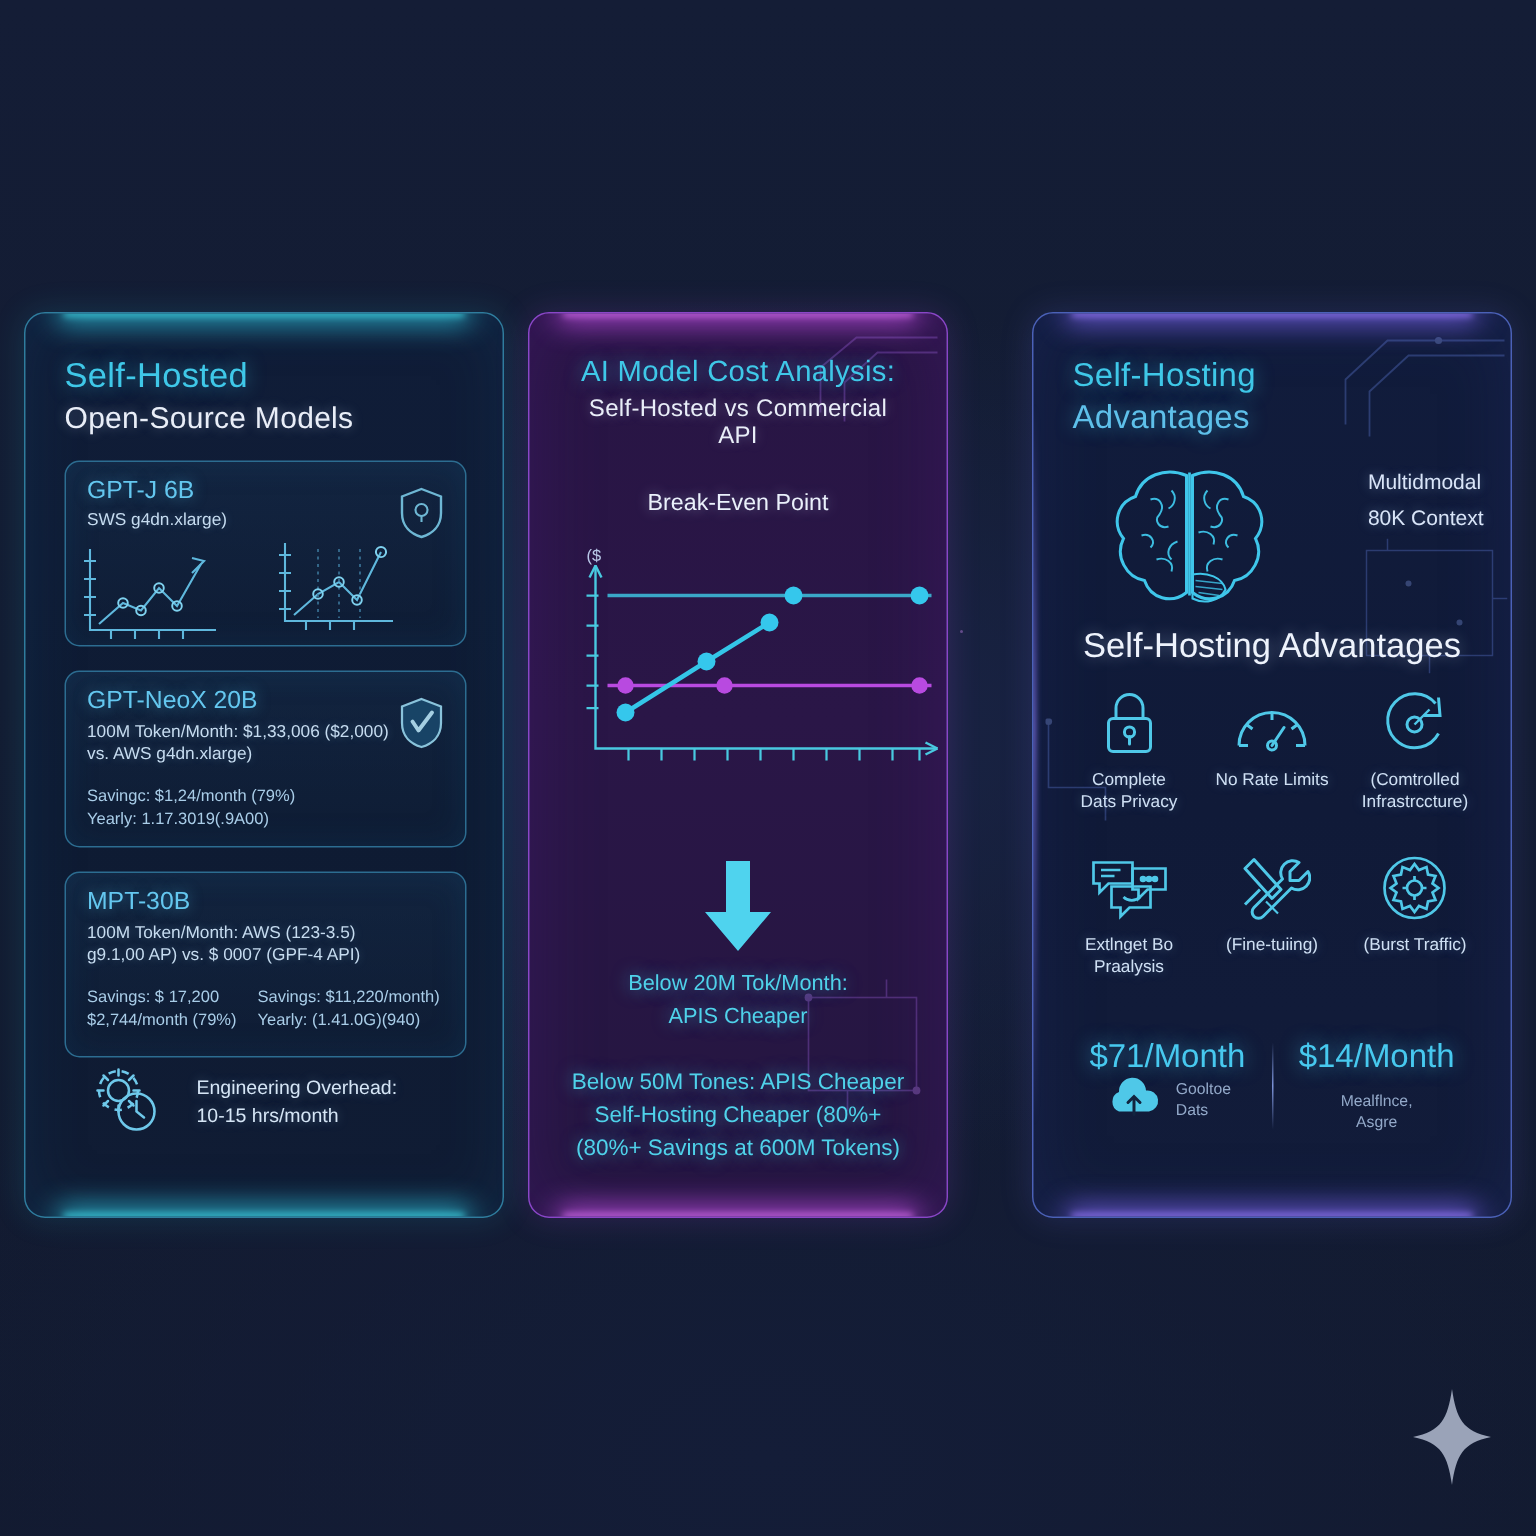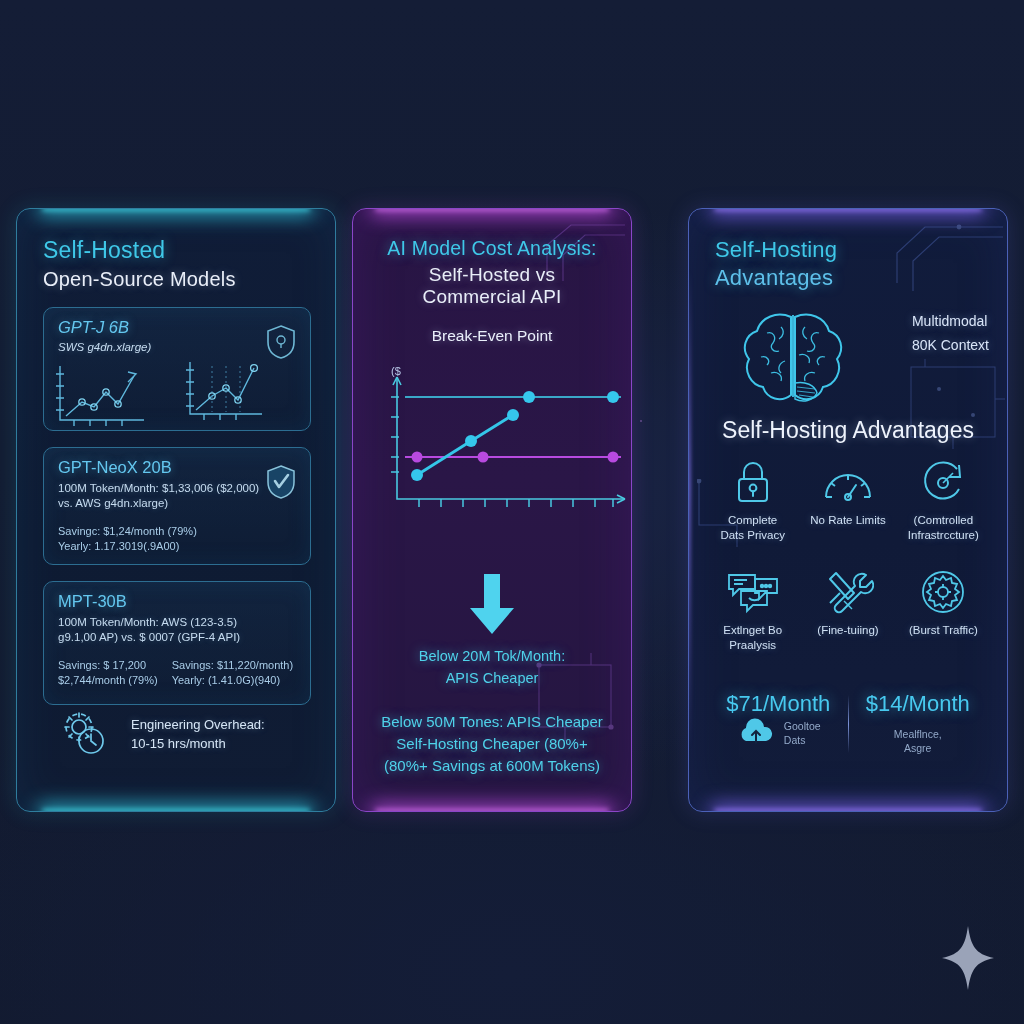--- a/index.html
+++ b/index.html
@@ -68,21 +68,21 @@
   
   .title-cyan {
     color:#3fc8e8; font-size:23px; font-weight:400; letter-spacing:.2px;
     text-shadow:0 0 12px rgba(60,200,235,.55);
   }
   .title-white {
     color:#e9eef8; font-size:20px; font-weight:400; letter-spacing:.2px;
     text-shadow:0 0 8px rgba(200,220,255,.35);
   }
   #panel2 .title-cyan { font-size:19.5px; }
-  #panel2 .title-white { font-size:19px; }
+  #panel2 .title-white { font-size:16px; }
   #panel3 .title-cyan { font-size:22px; }
   #panel3 .title-cyan.l2 { color:#5ec0ea; }
 
   
   .model-card {
     position:absolute; left:26px; width:268px;
     border:1px solid #2c6d91; border-radius:10px;
     background: linear-gradient(180deg, rgba(22,46,76,.45), rgba(14,30,54,.35));
     box-shadow: inset 0 0 22px rgba(25,80,125,.22);
   }
@@ -172,21 +172,21 @@
 
   <div class="panel" id="panel1">
     <div class="topglow"></div>
     <div class="botglow"></div>
     <div class="panel-inner">
 
       <div class="title-cyan">Self-Hosted</div>
       <div class="title-white" style="margin-top:4px">Open-Source Models</div>
 
       <div class="model-card" style="top:98px;height:124px;">
-        <div style="padding:10px 14px 0 14px;font-style:italic;">
+        <div style="padding:10px 14px 0 14px;">
           <div class="card-title">GPT-J 6B</div>
           <div class="card-line" style="margin-top:3px">SWS g4dn.xlarge)</div>
         </div>
 
         <svg width="268" height="78" style="position:absolute;left:0;top:44px">
           <g stroke="#5fb8dd" fill="none" stroke-width="1.4">
             <path d="M16,14 L16,68 L100,68"></path>
             <path d="M12,22 L20,22 M12,34 L20,34 M12,46 L20,46 M12,58 L20,58"></path>
             <path d="M30,68 L30,74 M46,68 L46,74 M62,68 L62,74 M78,68 L78,74"></path>
             <path d="M22,64 L38,50 L50,55 L62,40 L74,52 L90,24"></path>

